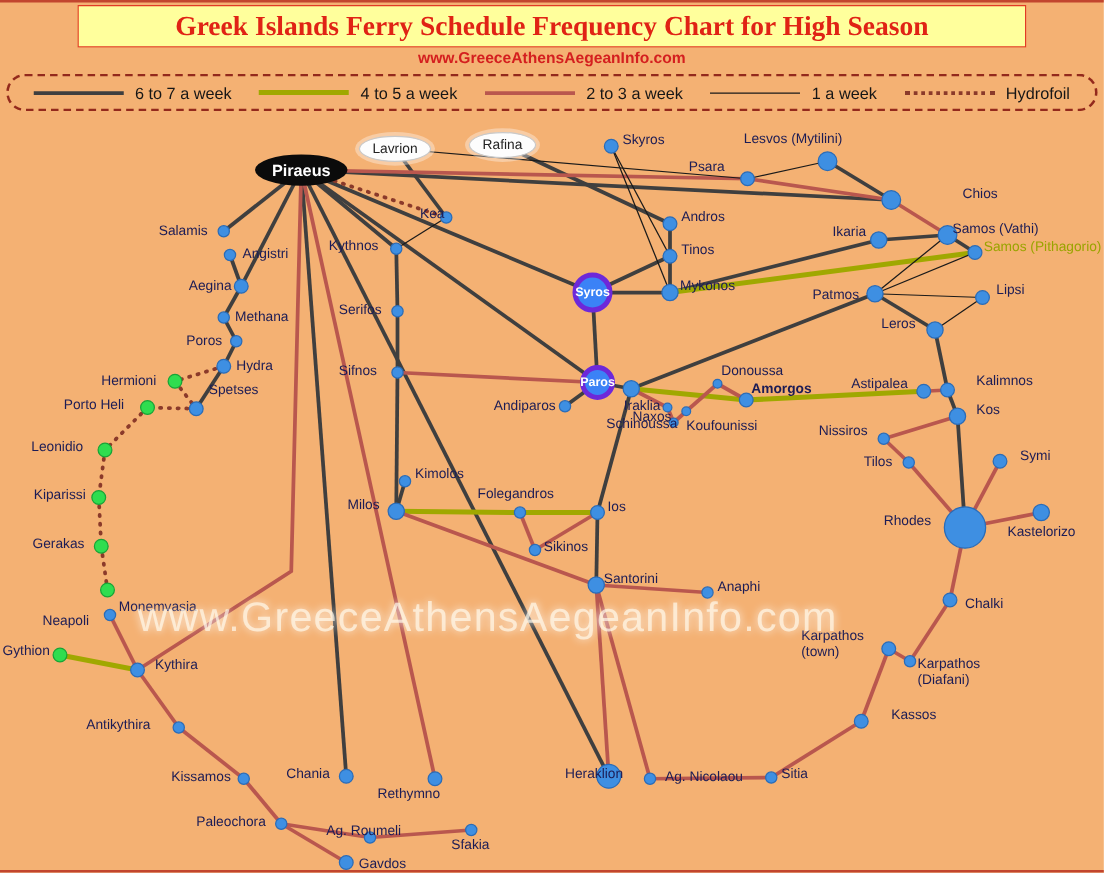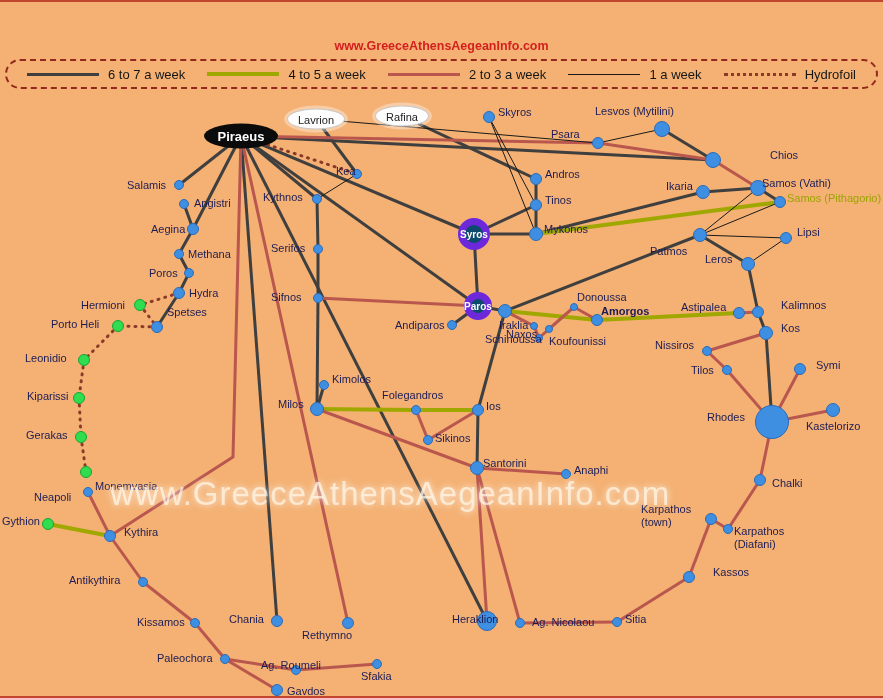--- a/index.html
+++ b/index.html
@@ -17,33 +17,36 @@
   .legend-item{display:flex;align-items:center;gap:9px;font-size:13px;color:#161616;}
   .swatch{display:inline-block;width:72px;height:0;}
   
   .map{position:absolute;inset:0;z-index:1;}
   .crete-band{position:absolute;left:193px;top:606px;width:468px;height:45px;background:#b6babd;z-index:0;}
   .crete-band span{position:absolute;left:192px;top:8px;font-size:24px;color:#2b2b2b;letter-spacing:1px;}
   #edge-layer{position:absolute;left:0;top:0;z-index:2;}
   .node{position:absolute;transform:translate(-50%,-50%);box-sizing:border-box;z-index:3;
         display:flex;align-items:center;justify-content:center;}
   .port{background:#3e8fe2;border:1px solid #2a6cb8;border-radius:50%;}
-  .hub{background:#0c4a6e;border:7px solid #6d28d9;border-radius:50%;color:#fff;font-weight:700;font-size:10px;}
+  .hub{background:#3b82f6;border:4px solid #6d28d9;border-radius:50%;color:#fff;font-weight:700;font-size:10px;}
   .green{background:#2fdd4f;border:1px solid #17a437;border-radius:50%;}
   .mainland-dark{background:#0b0b0b;border-radius:50%;color:#fff;font-weight:700;font-size:13px;}
   .mainland-light{background:#fdfdfd;border:1px solid #c9c9c9;border-radius:50%;color:#222;font-size:11px;
                   box-shadow:0 0 0 3px rgba(255,255,255,.35);}
   .node-label{position:absolute;font-size:11px;line-height:1.15;color:#1c1c55;white-space:pre-line;z-index:4;}
   .watermark{position:absolute;left:110px;top:473px;font-size:33px;letter-spacing:1px;white-space:nowrap;
              color:rgba(255,251,238,.68);text-shadow:0 0 7px rgba(255,255,255,.85);z-index:5;pointer-events:none;}
 </style>
 </head>
 <body>
 
 <div class="stage">
+  <div class="title-box">
+    <h1>Greek Islands Ferry Schedule Frequency Chart for High Season</h1>
+  </div>
   <div class="subtitle">www.GreeceAthensAegeanInfo.com</div>
 
   <div class="legend" id="legend">
       <div class="legend-item">
         <span class="swatch" style="background: rgb(63, 63, 63); height: 3px;"></span>
         <span>6 to 7 a week</span>
       </div>
       <div class="legend-item">
         <span class="swatch" style="background: rgb(160, 168, 0); height: 4px;"></span>
         <span>4 to 5 a week</span>
@@ -273,21 +276,21 @@
       <span class="node-label" style="left: 722px; top: 147px; margin-left: 48px;">Chios</span>
       <div class="node port" style="left: 703px; top: 190px; width: 14px; height: 14px;"></div>
       <span class="node-label" style="left: 666px; top: 178px;">Ikaria</span>
       <div class="node port" style="left: 758px; top: 186px; width: 16px; height: 16px;"></div>
       <span class="node-label" style="left: 762px; top: 175px;">Samos (Vathi)</span>
       <div class="node port" style="left: 780px; top: 200px; width: 12px; height: 12px;"></div>
       <span class="node-label" style="left: 787px; top: 190px; color: rgb(154, 164, 0);">Samos (Pithagorio)</span>
       <div class="node port" style="left: 786px; top: 236px; width: 12px; height: 12px;"></div>
       <span class="node-label" style="left: 797px; top: 224px;">Lipsi</span>
       <div class="node port" style="left: 700px; top: 233px; width: 14px; height: 14px;"></div>
-      <span class="node-label" style="left: 650px; top: 243px;">Patmos</span>
+      <span class="node-label" style="left: 650px; top: 228px;">Patmos</span>
       <div class="node port" style="left: 748px; top: 262px; width: 14px; height: 14px;"></div>
       <span class="node-label" style="left: 705px; top: 251px;">Leros</span>
       <div class="node port" style="left: 739px; top: 311px; width: 12px; height: 12px;"></div>
       <span class="node-label" style="left: 681px; top: 299px;">Astipalea</span>
       <div class="node port" style="left: 758px; top: 310px; width: 12px; height: 12px;"></div>
       <span class="node-label" style="left: 781px; top: 297px;">Kalimnos</span>
       <div class="node port" style="left: 766px; top: 331px; width: 14px; height: 14px;"></div>
       <span class="node-label" style="left: 781px; top: 320px;">Kos</span>
       <div class="node port" style="left: 707px; top: 349px; width: 10px; height: 10px;"></div>
       <span class="node-label" style="left: 655px; top: 337px;">Nissiros</span>

